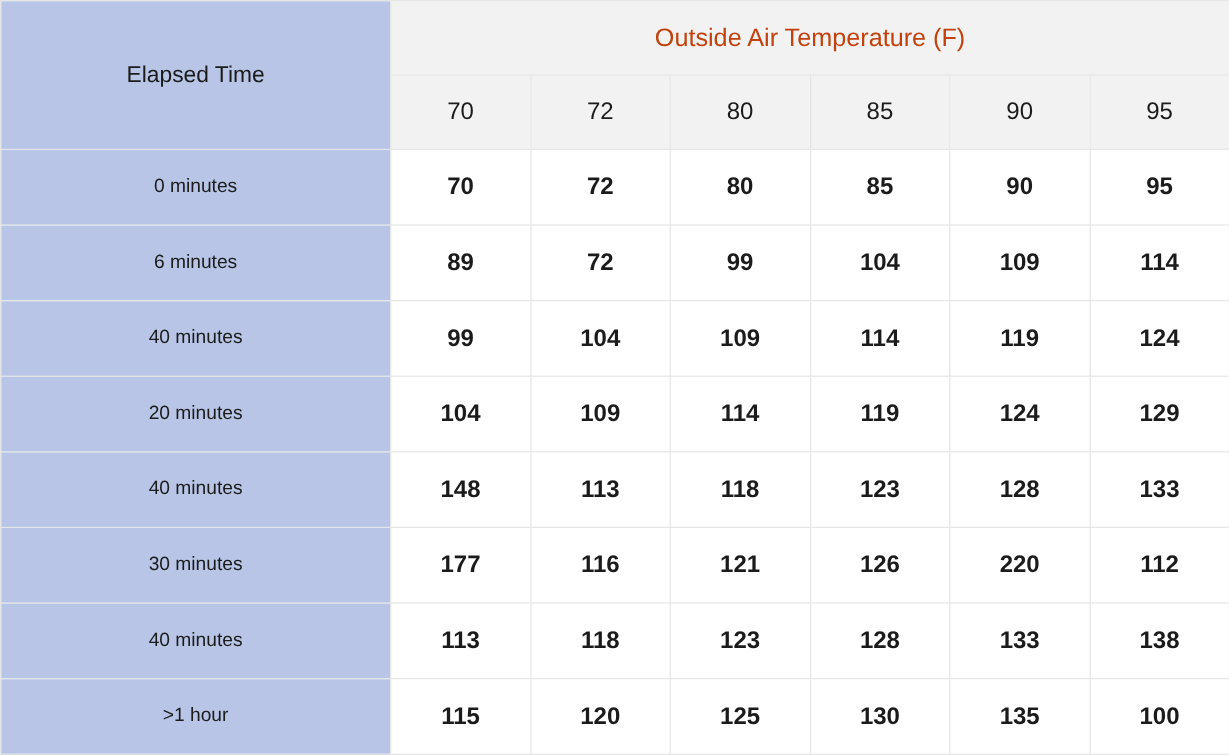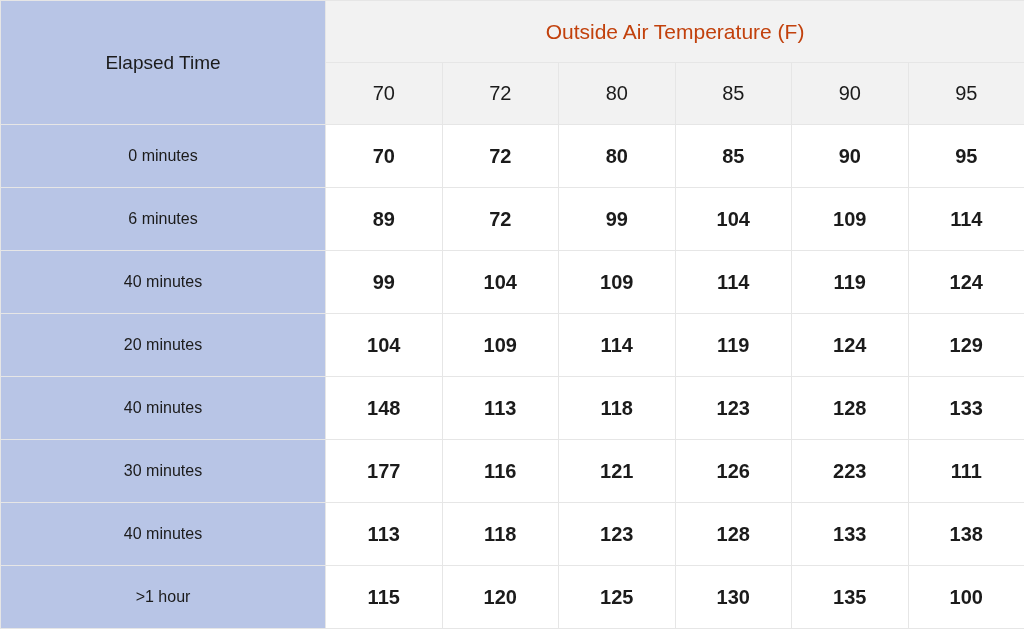--- a/index.html
+++ b/index.html
@@ -129,22 +129,22 @@
         <td class="val-cell">123</td>
         <td class="val-cell">128</td>
         <td class="val-cell">133</td>
       </tr>
       <tr>
         <td class="time-cell">30 minutes</td>
         <td class="val-cell">177</td>
         <td class="val-cell">116</td>
         <td class="val-cell">121</td>
         <td class="val-cell">126</td>
-        <td class="val-cell">223</td>
-        <td class="val-cell">111</td>
+        <td class="val-cell">220</td>
+        <td class="val-cell">112</td>
       </tr>
       <tr>
         <td class="time-cell">40 minutes</td>
         <td class="val-cell">113</td>
         <td class="val-cell">118</td>
         <td class="val-cell">123</td>
         <td class="val-cell">128</td>
         <td class="val-cell">133</td>
         <td class="val-cell">138</td>
       </tr>

